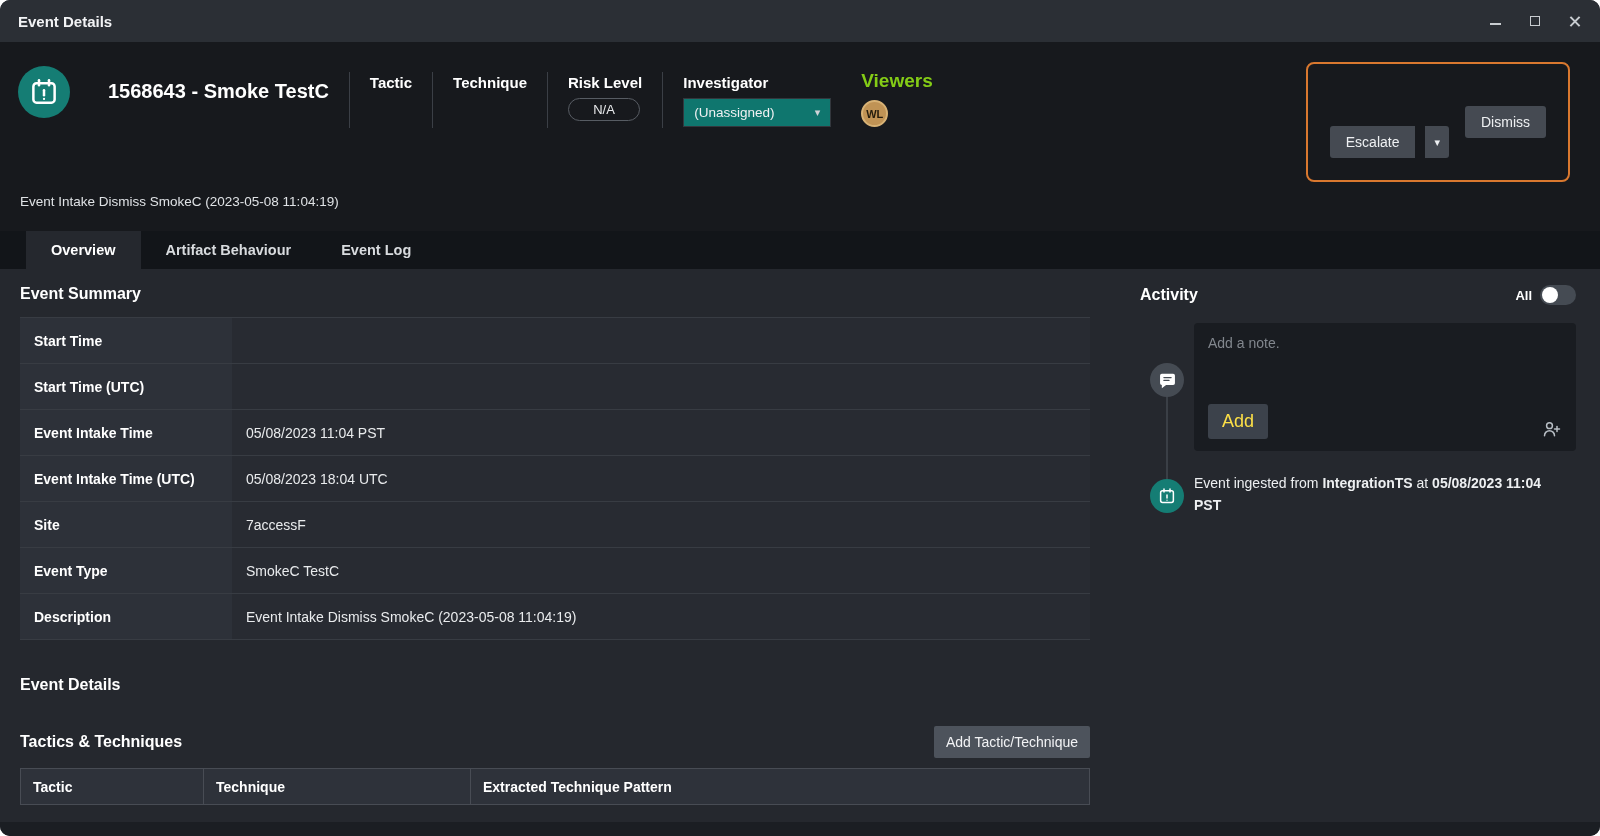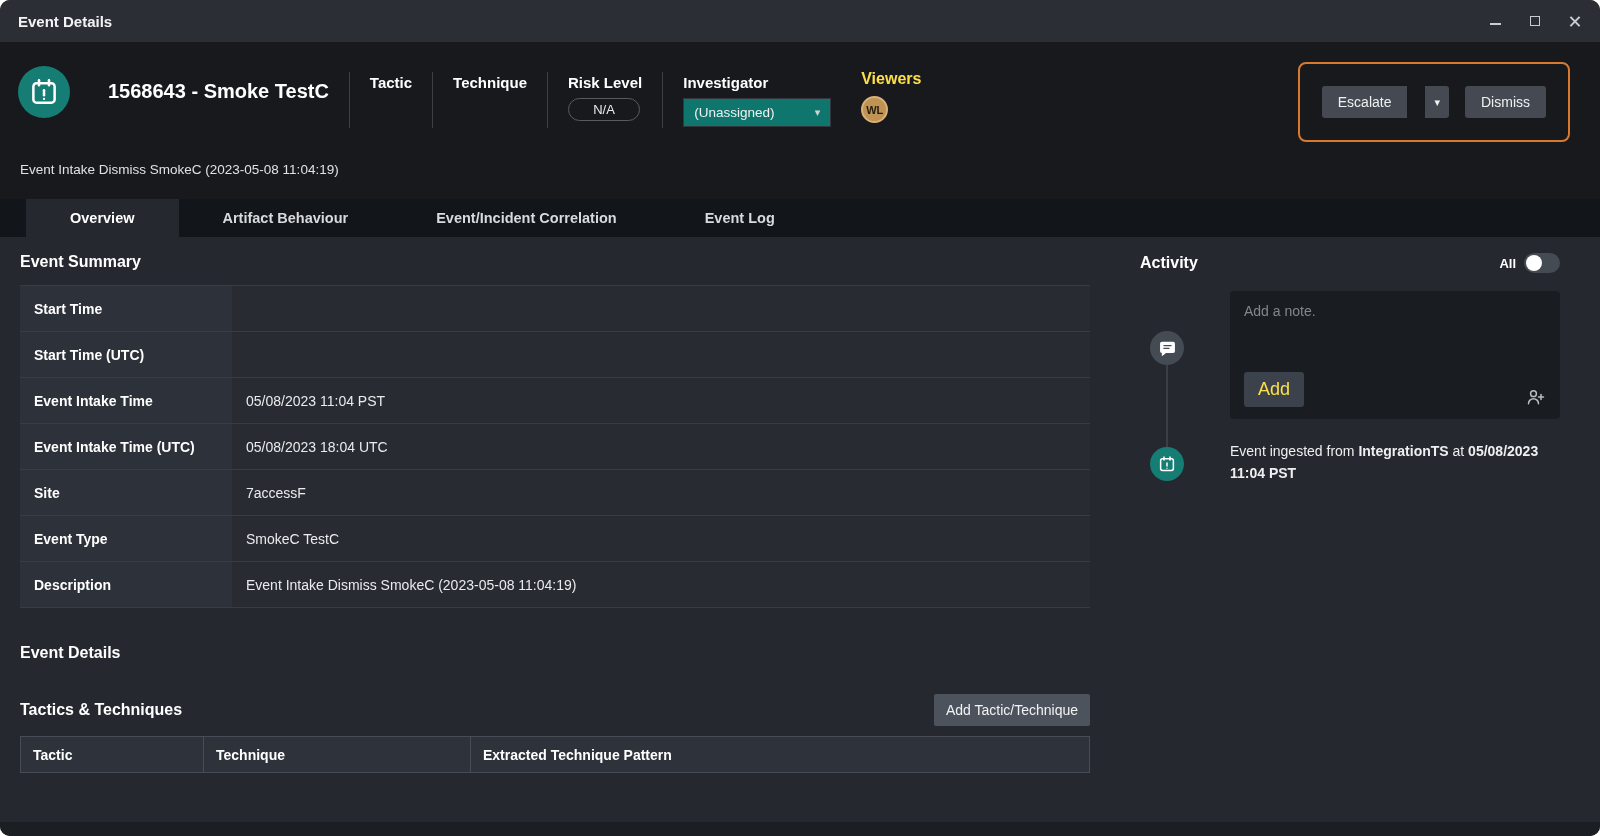--- a/index.html
+++ b/index.html
@@ -41,49 +41,49 @@
     margin-top:7px; border:1px solid #575c63; border-radius:12px; padding:3px 0;
     font-size:13px; color:#e8eaec; text-align:center; width:72px;
   }
   .investigator-select {
     margin-top:7px; background:#0f766e; border:1px solid #33373d; border-radius:0;
     padding:6px 10px; font-size:13.5px; color:#f0f1f3; width:148px;
     display:flex; align-items:center; justify-content:space-between; cursor:pointer;
   }
   .investigator-select .caret { font-size:11px; color:#cfd3d7; }
   .viewers { margin:8px 0 0 30px; }
-  .viewers-label { font-size:16px; font-weight:bold; color:#fde047; }
+  .viewers-label { font-size:19px; font-weight:bold; color:#84cc16; }
   .viewer-badge {
     margin-top:8px; width:27px; height:27px; border-radius:50%; background:#c09355;
     border:2px solid #d8b275; color:#241c0d; font-size:11px; font-weight:bold;
     display:flex; align-items:center; justify-content:center;
   }
   .actions-box {
     margin-left:auto; border:2px solid #d9782f; border-radius:8px;
     padding:22px 22px; display:flex; align-items:center; gap:16px;
   }
   .btn {
     background:#454a52; color:#eef0f2; font-size:14px; border:none; cursor:pointer;
     padding:8px 16px; border-radius:3px; font-family:"Liberation Sans", sans-serif;
   }
-  .escalate-group { display:flex; gap:18px; }
+  .escalate-group { display:flex; gap:10px;margin-top:40px; }
   .escalate-group .btn.main { border-radius:3px 0 0 3px; }
   .escalate-group .btn.caret-btn { border-radius:0 3px 3px 0; padding:8px 9px; font-size:11px; }
   .header-subtitle { margin:12px 0 0 4px; font-size:13.5px; color:#dfe2e5; }
 
   
   .tabbar { height:38px; background:#121519; display:flex; padding-left:26px; flex-shrink:0; }
   .tab {
-    padding:0 44px; line-height:38px; font-size:14.5px; font-weight:bold;
+    padding:0 25px; line-height:38px; font-size:14.5px; font-weight:bold;
     color:#d8dbde; cursor:pointer; white-space:nowrap;
   }
   .tab.active { background:#25282e; color:#ffffff; }
 
   
-  .content { flex:1; display:flex; padding:16px 40px 0 20px; overflow:hidden; }
+  .content { flex:1; display:flex; padding:16px 24px 0 20px; overflow:hidden; }
   .left-col { width:1070px; flex-shrink:0; margin-right:24px; }
   .right-col { flex:1; padding-left:26px; }
   h2.section { font-size:16px; font-weight:bold; color:#ffffff; }
 
   .summary-table { margin-top:14px; border-top:1px solid #383c43; }
   .summary-row { display:flex; height:46px; border-bottom:1px solid #383c43; }
   .summary-label {
     width:212px; flex-shrink:0; background:#2d3139; display:flex; align-items:center;
     padding-left:14px; font-size:14px; font-weight:bold; color:#ffffff;
   }
@@ -104,21 +104,21 @@
   .tt-th:nth-child(2) { width:267px; }
   .tt-th:nth-child(3) { flex:1; border-right:none; }
 
   
   .activity-head { display:flex; align-items:center; justify-content:space-between; margin-top:0; }
   .activity-filter { display:flex; align-items:center; gap:8px; }
   .filter-label { font-size:13px; font-weight:bold; color:#ffffff; }
   .toggle { width:36px; height:20px; background:#454b53; border-radius:10px; position:relative; cursor:pointer; }
   .toggle-knob { position:absolute; left:2px; top:2px; width:16px; height:16px; border-radius:50%; background:#ffffff; }
 
-  .timeline { display:flex; margin-top:18px;gap:36px; }
+  .timeline { display:flex; margin-top:18px; }
   .tl-icons { width:54px; flex-shrink:0; position:relative; min-height:230px; }
   .tl-line { position:absolute; left:26px; top:58px; width:2px; height:116px; background:#3a3f46; }
   .tl-circle { position:absolute; left:10px; width:34px; height:34px; border-radius:50%;
     display:flex; align-items:center; justify-content:center; }
   .tl-circle.note { top:40px; background:#454b53; }
   .tl-circle.event { top:156px; background:#157d74; }
 
   .composer {
     height:128px; background:#191c21; border-radius:4px; padding:12px 14px;
     display:flex; flex-direction:column;
@@ -207,21 +207,20 @@
         </div>
         <button class="btn">Dismiss</button>
       </div>
     </div>
     <div class="header-subtitle">Event Intake Dismiss SmokeC (2023-05-08 11:04:19)</div>
   </div>
 
   <div class="tabbar">
     <div class="tab active">Overview</div>
     <div class="tab">Artifact Behaviour</div>
-    <div class="tab">Event/Incident Correlation</div>
     <div class="tab">Event Log</div>
   </div>
 
   <div class="content">
 
     <div class="left-col">
       <h2 class="section">Event Summary</h2>
 
       <div class="summary-table">
         <div class="summary-row">

